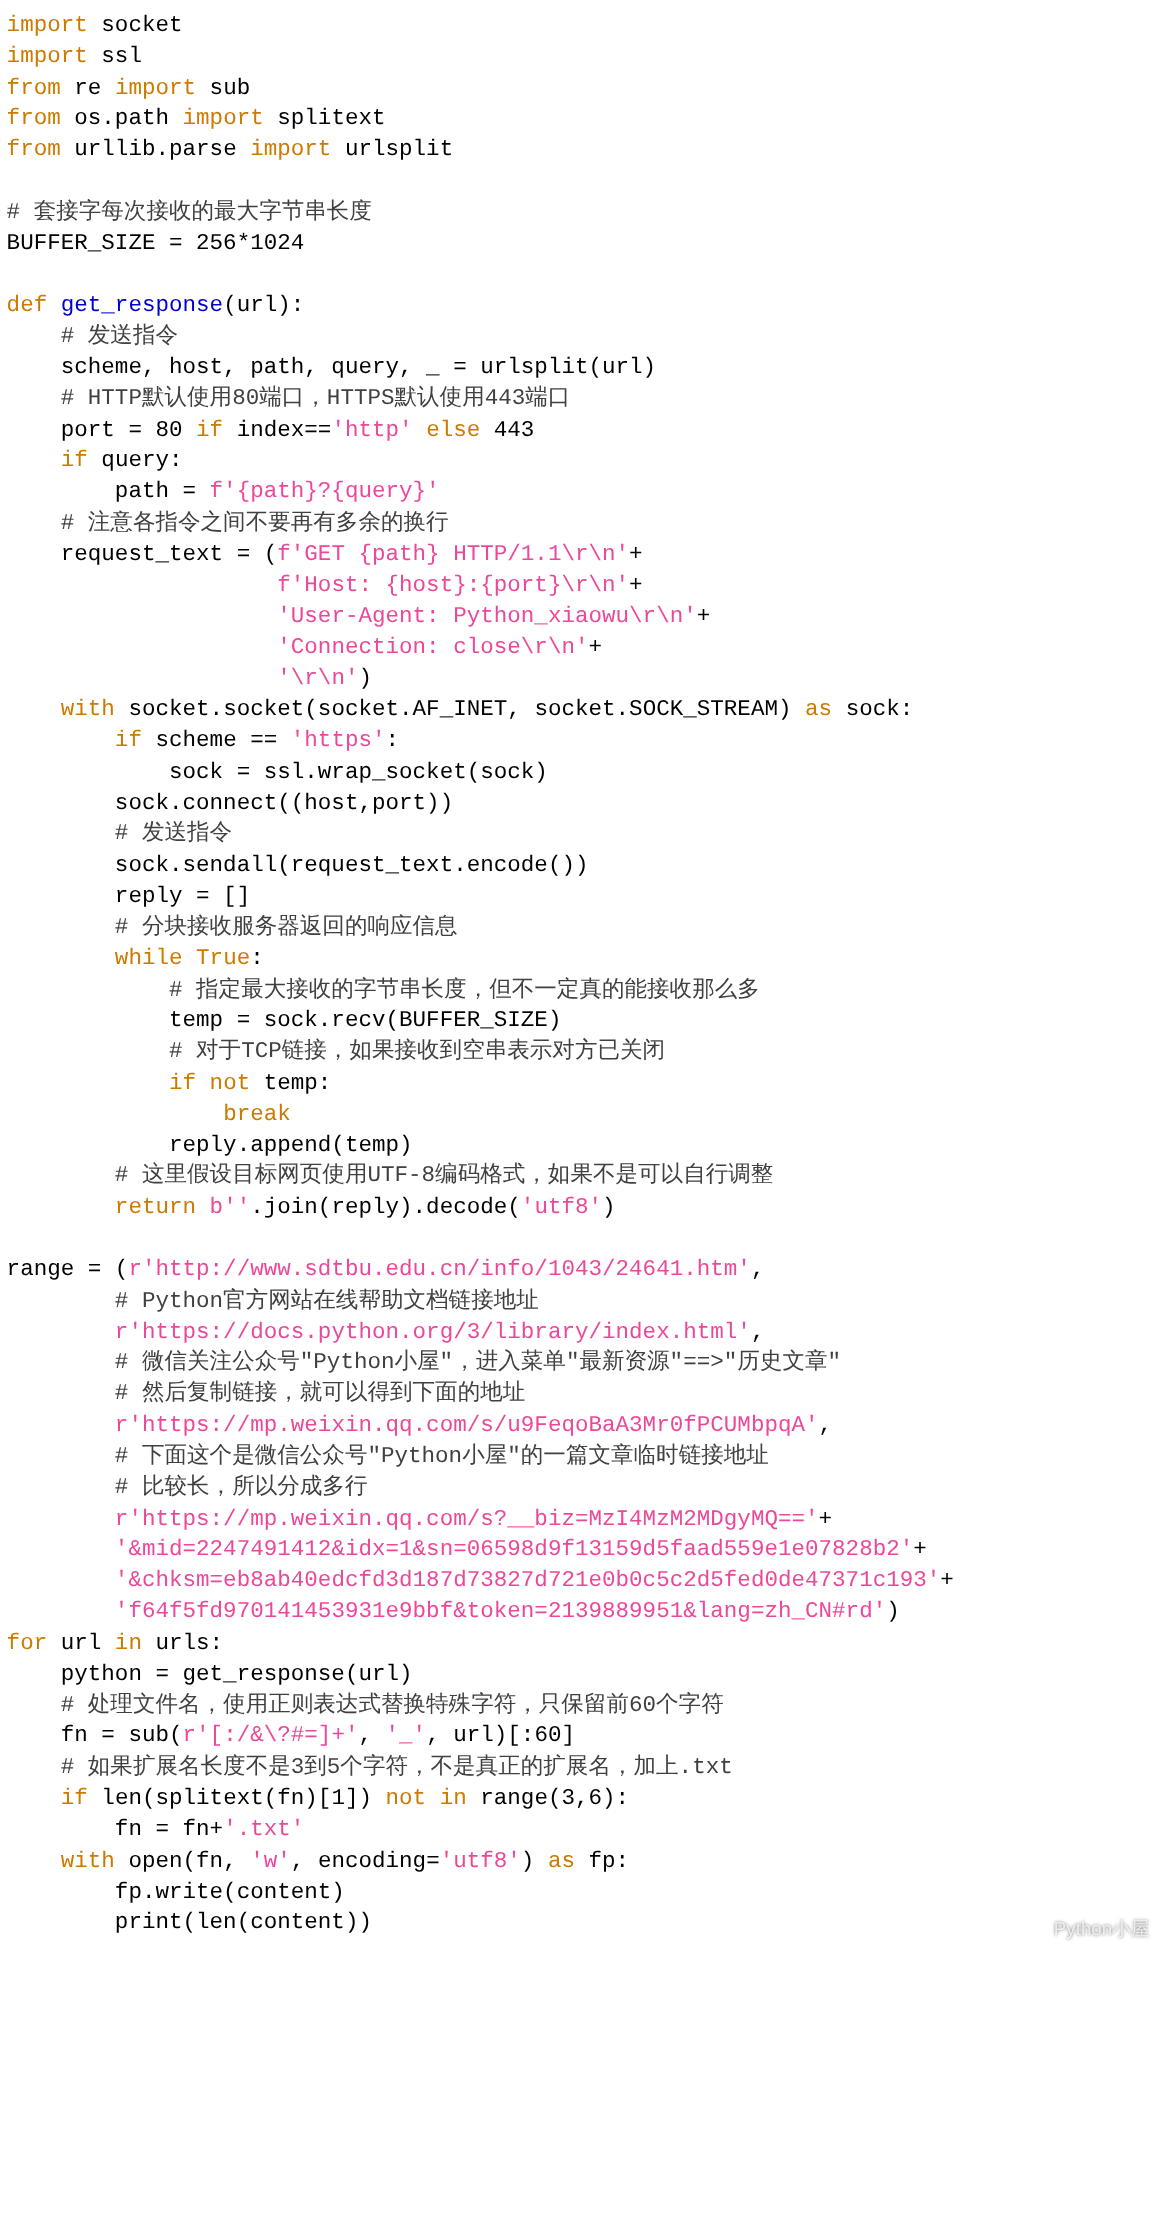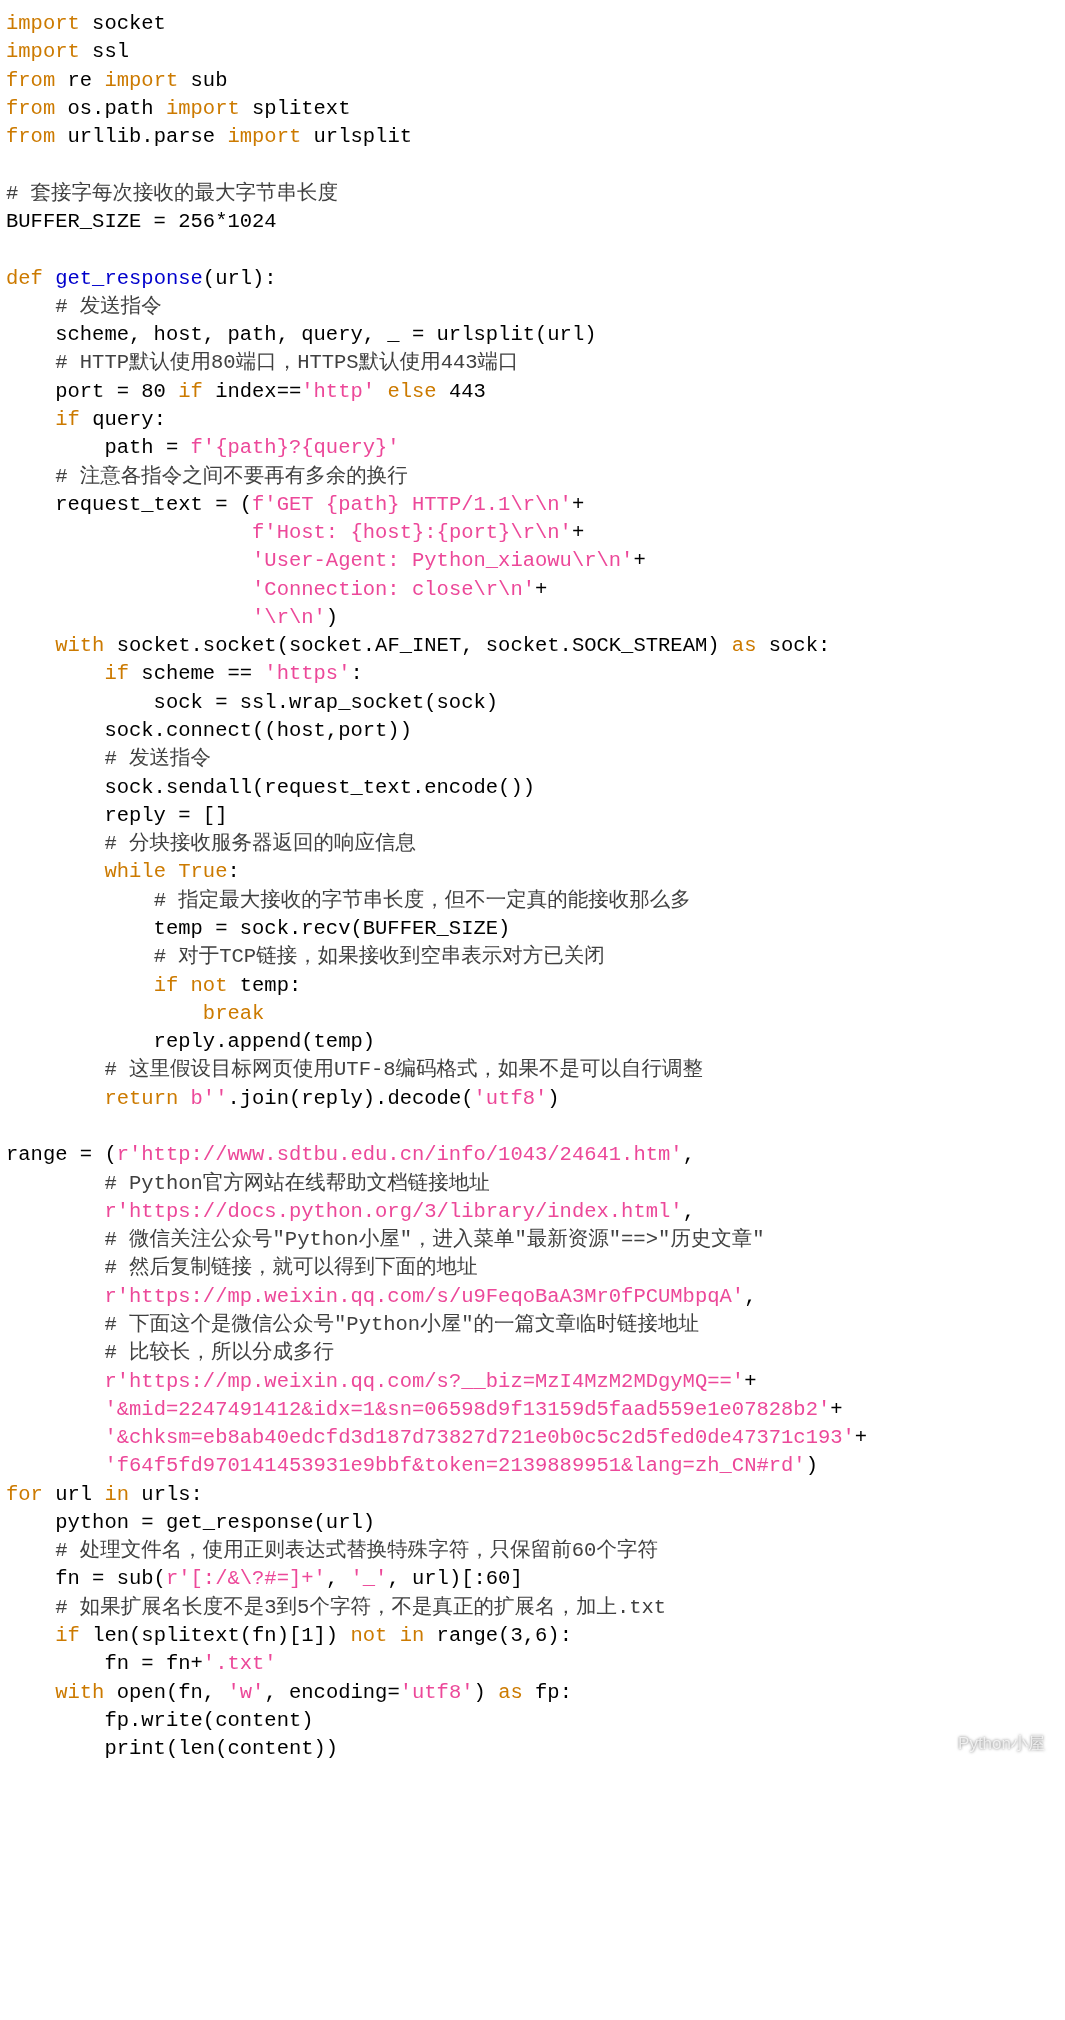--- a/index.html
+++ b/index.html
@@ -18,21 +18,21 @@
     color: #000000;
   }
   .kw  { color: #cc7a00; } 
   .fn  { color: #0000cc; } 
   .str { color: #ec4899; } 
   .cm  { color: #404040; } 
   .op  { color: #000000; }
   .watermark {
     position: absolute;
     right: 20px;
-    bottom: 18px;
+    bottom: 8px;
     font-family: sans-serif;
     font-size: 17px;
     color: rgba(255,255,255,0.75);
     text-shadow: 0 0 3px rgba(0,0,0,0.6);
     display: flex;
     align-items: center;
     gap: 18px;
     pointer-events: none;
   }
   .watermark .wicon {

